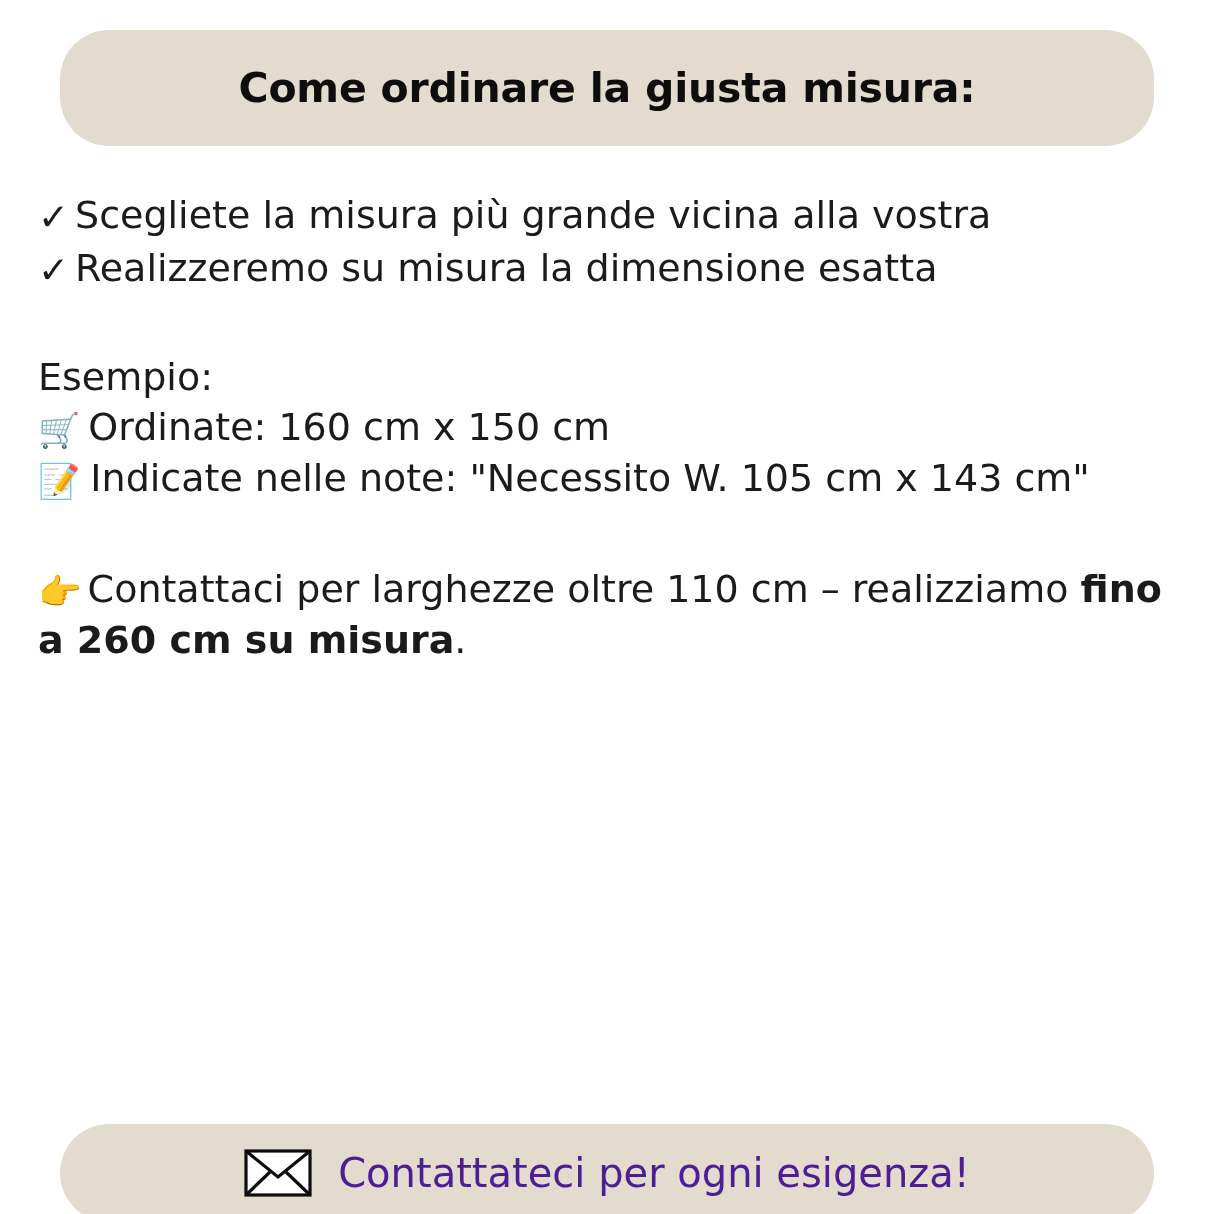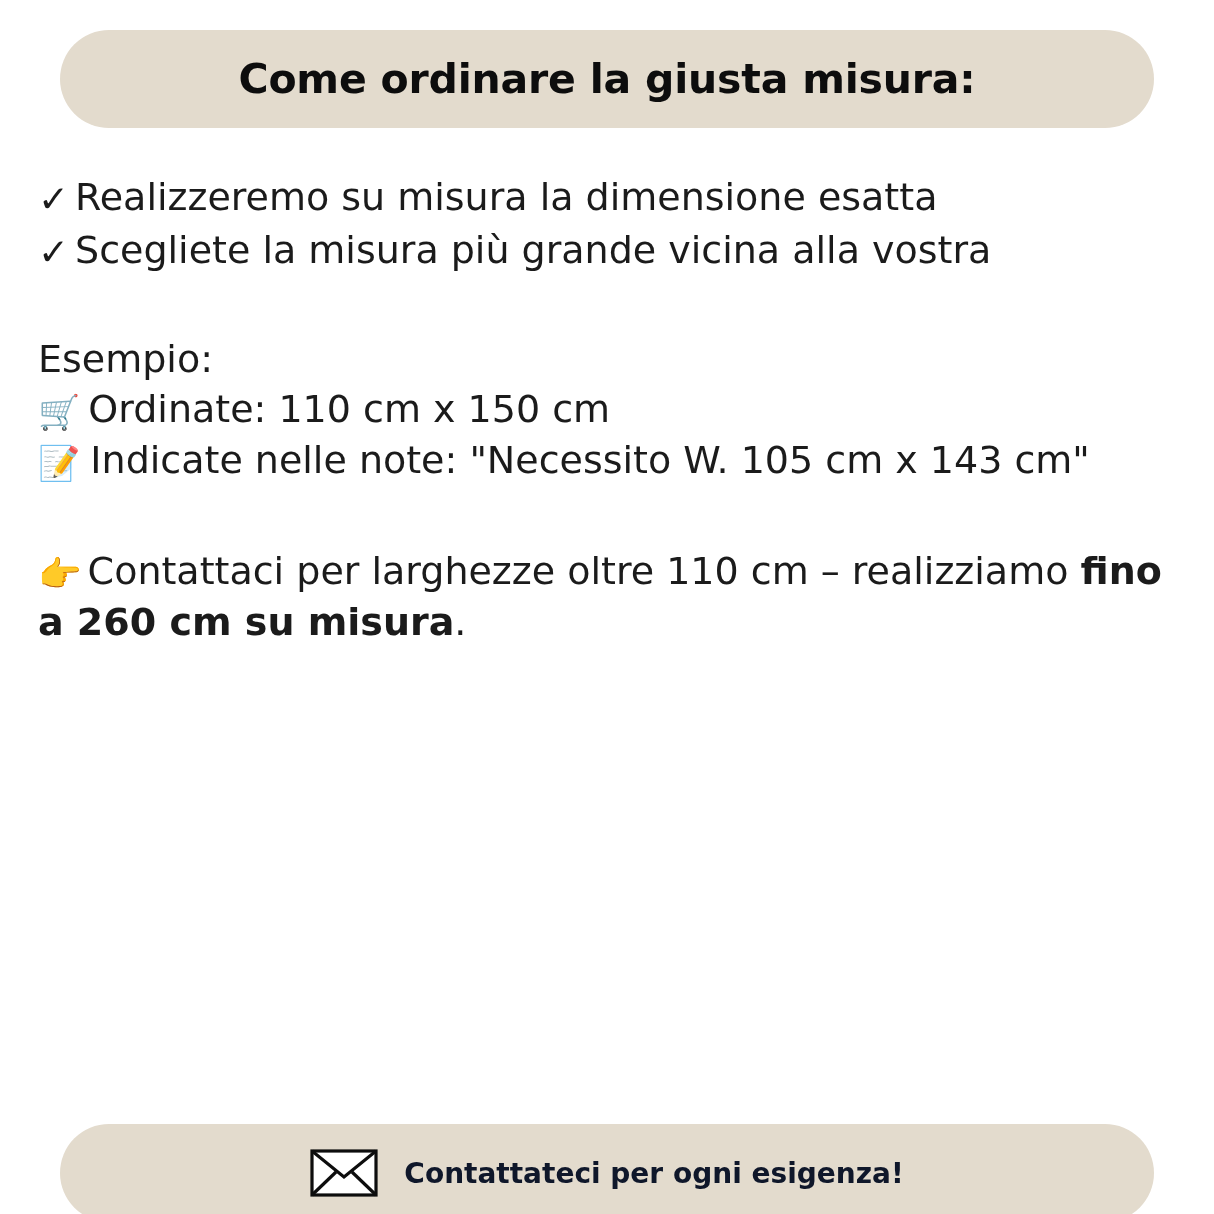--- a/index.html
+++ b/index.html
@@ -14,21 +14,21 @@
   .page {
     position: relative;
     width: 1214px;
     height: 1214px;
     background: #ffffff;
     padding: 0 34px;
   }
   .banner {
     margin: 30px auto 0 auto;
     width: 1094px;
-    height: 98px;
+    height: 116px;
     background: #e3dbcd;
     border-radius: 49px;
     display: flex;
     align-items: center;
     justify-content: center;
   }
   .banner-title {
     font-size: 41px;
     font-weight: bold;
     color: #0d0d0d;
@@ -76,56 +76,56 @@
     width: 1094px;
     height: 98px;
     background: #e3dbcd;
     border-radius: 49px;
     display: flex;
     align-items: center;
     justify-content: center;
     gap: 26px;
   }
   .footer-title {
-    font-size: 28px;
-    font-weight: bold;
-    color: #0f172a;
+    font-size: 40px;
+    font-weight: normal;
+    color: #4c1d95;
   }
   .envelope {
     width: 68px;
     height: 48px;
     display: block;
   }
 </style>
 </head>
 <body>
 
 <div class="page">
 
   <div class="banner">
     <div class="banner-title">Come ordinare la giusta misura:</div>
   </div>
 
   <div class="body-block">
 
     <div class="line">
-      <span class="ico check-ico">✓</span><span>Realizzeremo su misura la dimensione esatta</span>
+      <span class="ico check-ico">✓</span><span>Scegliete la misura più grande vicina alla vostra</span>
     </div>
 
     <div class="line">
-      <span class="ico check-ico">✓</span><span>Scegliete la misura più grande vicina alla vostra</span>
+      <span class="ico check-ico">✓</span><span>Realizzeremo su misura la dimensione esatta</span>
     </div>
 
     <div class="gap-md"></div>
 
     <div class="line">Esempio:</div>
 
 
     <div class="line">
-      <span class="ico cart-ico">🛒</span><span>Ordinate: 110 cm x 150 cm</span>
+      <span class="ico cart-ico">🛒</span><span>Ordinate: 160 cm x 150 cm</span>
     </div>
 
     <div class="line">
       <span class="ico memo-ico">📝</span><span>Indicate nelle note: "Necessito W. 105 cm x 143 cm"</span>
     </div>
 
     <div class="gap-lg"></div>
 
     <div class="line">
       <span class="ico point-ico">👉</span><span>Contattaci per larghezze oltre 110 cm – realizziamo </span><span class="bold">fino a 260 cm su misura</span><span>.</span>

